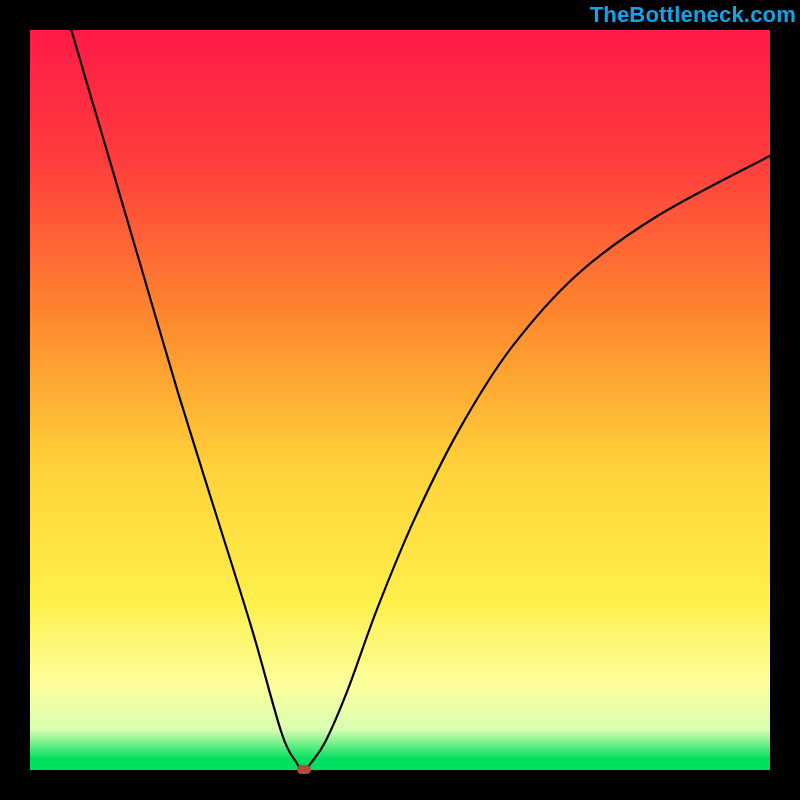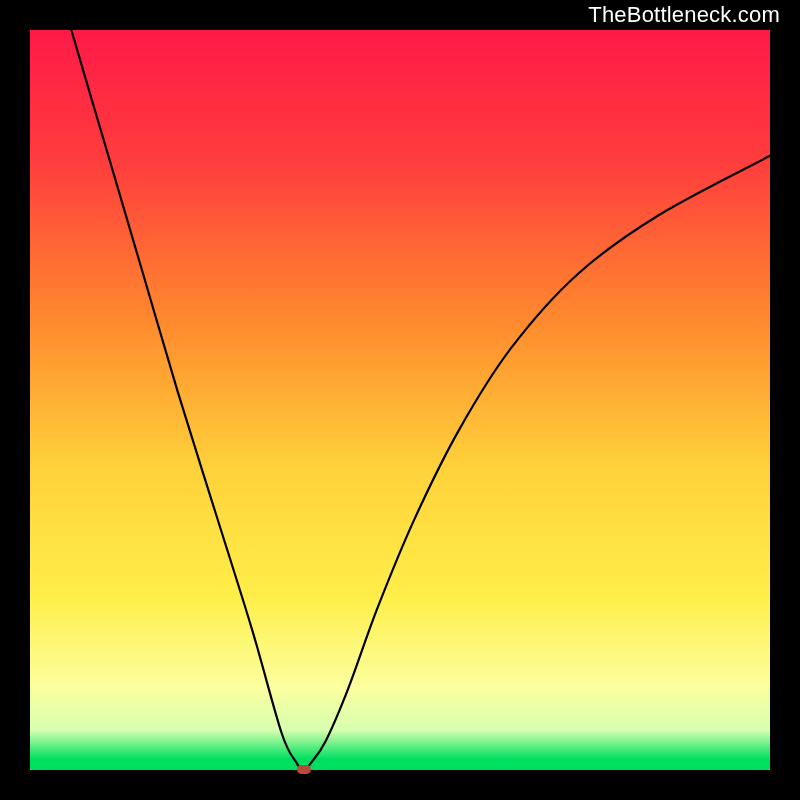--- a/index.html
+++ b/index.html
@@ -30,24 +30,24 @@
   }
   .green-band {
     position: absolute;
     left: 0;
     width: 100%;
     background: #00e060;
   }
   .watermark {
     position: absolute;
     top: 2px;
-    right: 20px;
+    right: 4px;
     font-size: 22px;
-    font-weight: 400;
-    color: #ffffff;
+    font-weight: 700;
+    color: #0ea5e9;
     font-family: Arial, Helvetica, sans-serif;
     letter-spacing: 0.2px;
   }
   svg.curve {
     position: absolute;
     top: 0;
     left: 0;
   }
   .marker {
     position: absolute;

